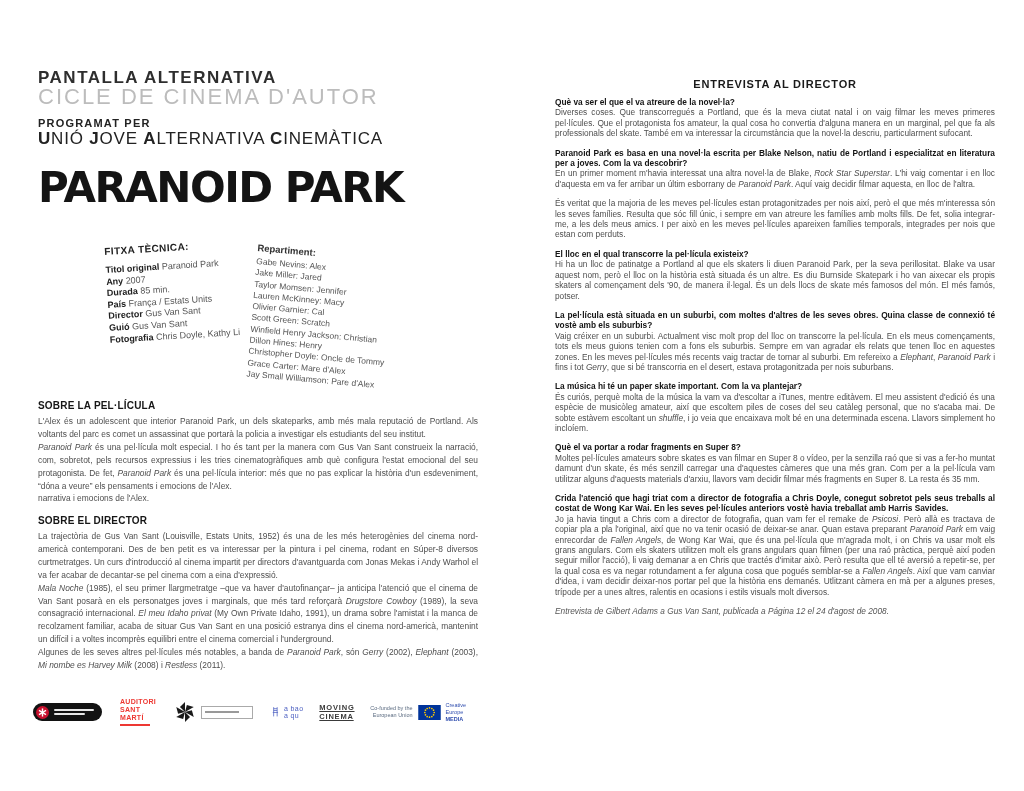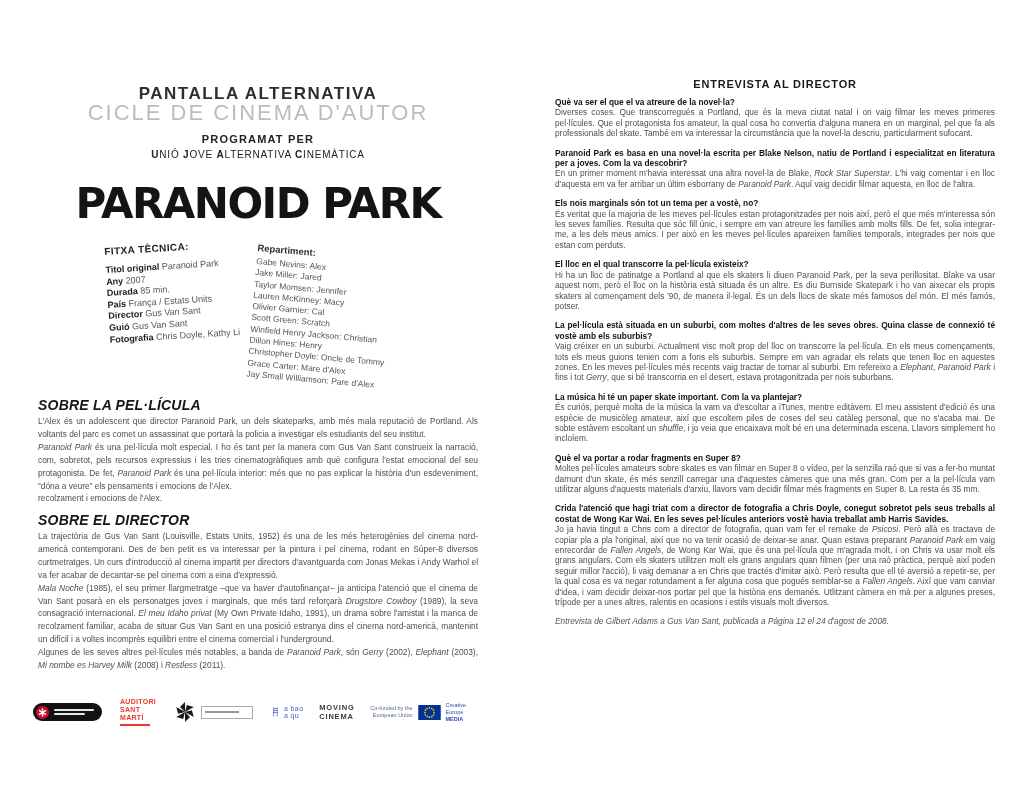--- a/index.html
+++ b/index.html
@@ -1,59 +1,59 @@
 <!DOCTYPE html>
 <html><head>
 <meta charset="utf-8">
 <style>
   html,body{margin:0;padding:0;background:#ffffff;}
   .sheet{position:relative;width:1024px;height:791px;background:#ffffff;overflow:hidden;
          font-family:"Liberation Sans",sans-serif;color:#4e4e4e;}
 
   
-  .lp-header{position:absolute;left:38px;top:84px;width:440px;text-align:center;}
+  .lp-header{position:absolute;left:38px;top:68px;width:440px;}
   .h-line1{font-size:17px;font-weight:bold;letter-spacing:1.5px;color:#2e2e2e;line-height:19px;}
   .h-line2{font-size:22px;font-weight:normal;letter-spacing:2px;color:#bcbcbc;line-height:19px;}
   .h-line3{margin-top:11px;font-size:11px;font-weight:bold;letter-spacing:1.2px;color:#222;line-height:13px;}
-  .h-org{margin-top:2px;font-size:10px;letter-spacing:0.8px;color:#222;line-height:14px;}
+  .h-org{margin-top:2px;font-size:17px;letter-spacing:0.8px;color:#222;line-height:14px;}
   .film-title{margin-top:20px;font-family:"DejaVu Sans",sans-serif;font-size:42px;font-weight:bold;
               letter-spacing:-1.5px;color:#141414;line-height:44px;}
 
   .fitxa{position:absolute;left:104px;top:246px;transform:rotate(-3.5deg);transform-origin:left top;}
   .fitxa-label{font-size:10px;font-weight:bold;color:#222;letter-spacing:.4px;margin-bottom:8px;}
   .frow{font-size:9px;line-height:11.6px;color:#555;white-space:nowrap;}
   .frow b{color:#222;}
 
   .cast{position:absolute;left:258px;top:242px;transform:rotate(5deg);transform-origin:left top;}
   .cast-label{font-size:9.5px;font-weight:bold;color:#333;line-height:12px;margin-bottom:2px;}
   .cast-item{font-size:8.5px;line-height:11.3px;color:#555;white-space:nowrap;}
 
   .sec{position:absolute;left:38px;width:440px;}
   .sec-film{top:399px;}
   .sec-dir{top:514px;}
-  .sec-heading{font-size:14px;font-weight:bold;color:#161616;letter-spacing:.2px;line-height:13px;margin-bottom:3px;font-style:italic;}
+  .sec-heading{font-size:10px;font-weight:bold;color:#161616;letter-spacing:.2px;line-height:13px;margin-bottom:3px;}
   .sec p{margin:0;font-size:8.4px;line-height:12.9px;color:#4e4e4e;text-align:justify;}
 
   
   .logos{position:absolute;left:33px;top:696px;width:445px;height:32px;display:flex;
          align-items:center;justify-content:space-between;}
   .logo-group{display:flex;align-items:center;}
   .lg-a>*{margin-right:18px;}
   .lg-b>*{margin-right:12px;}
   .logo-pill{display:flex;align-items:center;background:#121212;border-radius:9px;height:18px;padding:0 8px 0 3px;}
   .pill-circle{width:13px;height:13px;border-radius:50%;background:#c8102e;display:flex;align-items:center;justify-content:center;margin-right:5px;flex:none;}
   .pill-lines div{background:rgba(255,255,255,.9);height:2.5px;border-radius:1px;margin:1.5px 0;}
   .auditori{font-size:7px;font-weight:bold;color:#ed3832;line-height:8px;letter-spacing:.3px;}
   .auditori .bar{width:30px;height:2px;background:#ed3832;margin-top:1.5px;}
   .pinwheel-group{display:flex;align-items:center;}
   .pin-label{width:44px;height:11px;border:1px solid #aaa;margin-left:5px;display:flex;align-items:center;padding:0 3px;}
   .pin-label div{width:34px;height:2px;background:#999;}
   .abaoaqu{display:flex;align-items:center;color:#4b5fc1;}
   .abaoaqu .txt{font-size:7px;margin-left:4px;letter-spacing:.4px;}
-  .moving{font-size:7.5px;font-weight:bold;color:#3a3a3a;line-height:9px;letter-spacing:.8px;}
+  .moving{font-size:7.5px;font-weight:bold;color:#3a3a3a;line-height:9px;letter-spacing:.8px;text-decoration:underline;}
   .eu{display:flex;align-items:center;}
   .eu .cofund{font-size:5.5px;color:#5b6b80;text-align:right;line-height:7px;margin-right:5px;width:46px;}
   .eu .creative{font-size:5.5px;color:#2f4dae;line-height:7px;margin-left:5px;}
   .eu .creative .media{font-weight:bold;}
 
   
   .rp-heading{position:absolute;left:555px;top:78px;width:440px;text-align:center;
               font-size:11px;font-weight:bold;letter-spacing:.8px;color:#1a1a1a;}
   .qa-col{position:absolute;left:555px;top:97px;width:440px;}
   .qa{margin-bottom:9px;}
@@ -96,23 +96,23 @@
       <div class="cast-item">Scott Green: Scratch</div>
       <div class="cast-item">Winfield Henry Jackson: Christian</div>
       <div class="cast-item">Dillon Hines: Henry</div>
       <div class="cast-item">Christopher Doyle: Oncle de Tommy</div>
       <div class="cast-item">Grace Carter: Mare d'Alex</div>
       <div class="cast-item">Jay Small Williamson: Pare d'Alex</div>
     </div>
 
     <section class="sec sec-film">
       <div class="sec-heading">SOBRE LA PEL·LÍCULA</div>
-      <p><span>L'Alex és un adolescent que director Paranoid Park, un dels skateparks, amb més mala reputació de Portland. Als voltants del parc es comet un assassinat que portarà la policia a investigar els estudiants del seu institut.</span></p>
+      <p><span>L'Alex és un adolescent que interior Paranoid Park, un dels skateparks, amb més mala reputació de Portland. Als voltants del parc es comet un assassinat que portarà la policia a investigar els estudiants del seu institut.</span></p>
       <p><span style="font-style: italic;">Paranoid Park</span><span> és una pel·lícula molt especial. I ho és tant per la manera com Gus Van Sant construeix la narració, com, sobretot, pels recursos expressius i les tries cinematogràfiques amb què configura l'estat emocional del seu protagonista. De fet, </span><span style="font-style: italic;">Paranoid Park</span><span> és una pel·lícula interior: més que no pas explicar la història d'un esdeveniment, “dóna a veure” els pensaments i emocions de l'Alex.</span></p>
-      <p><span>recolzament i emocions de l'Alex.</span></p>
+      <p><span>narrativa i emocions de l'Alex.</span></p>
     </section>
 
     <section class="sec sec-dir">
       <div class="sec-heading">SOBRE EL DIRECTOR</div>
       <p><span>La trajectòria de Gus Van Sant (Louisville, Estats Units, 1952) és una de les més heterogènies del cinema nord-americà contemporani. Des de ben petit es va interessar per la pintura i pel cinema, rodant en Súper-8 diversos curtmetratges. Un curs d'introducció al cinema impartit per directors d'avantguarda com Jonas Mekas i Andy Warhol el va fer acabar de decantar-se pel cinema com a eina d'expressió.</span></p>
       <p><span style="font-style: italic;">Mala Noche</span><span> (1985), el seu primer llargmetratge –que va haver d'autofinançar– ja anticipa l'atenció que el cinema de Van Sant posarà en els personatges joves i marginals, que més tard reforçarà </span><span style="font-style: italic;">Drugstore Cowboy</span><span> (1989), la seva consagració internacional. </span><span style="font-style: italic;">El meu Idaho privat</span><span> (My Own Private Idaho, 1991), un drama sobre l'amistat i la manca de recolzament familiar, acaba de situar Gus Van Sant en una posició estranya dins el cinema nord-americà, mantenint un difícil i a voltes incomprès equilibri entre el cinema comercial i l'underground.</span></p>
       <p><span>Algunes de les seves altres pel·lícules més notables, a banda de </span><span style="font-style: italic;">Paranoid Park</span><span>, són </span><span style="font-style: italic;">Gerry</span><span> (2002), </span><span style="font-style: italic;">Elephant</span><span> (2003), </span><span style="font-style: italic;">Mi nombe es Harvey Milk</span><span> (2008) i </span><span style="font-style: italic;">Restless</span><span> (2011).</span></p>
     </section>
 
     <div class="logos">
@@ -203,21 +203,20 @@
     <div class="qa-col">
       <div class="qa">
         <div class="q">Què va ser el que el va atreure de la novel·la?</div>
         <div class="a"><span>Diverses coses. Que transcorregués a Portland, que és la meva ciutat natal i on vaig filmar les meves primeres pel·lícules. Que el protagonista fos amateur, la qual cosa ho convertia d'alguna manera en un marginal, pel que fa als professionals del skate. També em va interessar la circumstància que la novel·la descriu, particularment sufocant.</span></div>
       </div>
       <div class="qa">
         <div class="q">Paranoid Park es basa en una novel·la escrita per Blake Nelson, natiu de Portland i especialitzat en literatura per a joves. Com la va descobrir?</div>
         <div class="a"><span>En un primer moment m'havia interessat una altra novel·la de Blake, </span><span style="font-style: italic;">Rock Star Superstar</span><span>. L'hi vaig comentar i en lloc d'aquesta em va fer arribar un últim esborrany de </span><span style="font-style: italic;">Paranoid Park</span><span>. Aquí vaig decidir filmar aquesta, en lloc de l'altra.</span></div>
       </div>
       <div class="qa">
-        <div class="q">Els nois marginals són tot un tema per a vostè, no?</div>
         <div class="a"><span>És veritat que la majoria de les meves pel·lícules estan protagonitzades per nois així, però el que més m'interessa són les seves famílies. Resulta que sóc fill únic, i sempre em van atreure les famílies amb molts fills. De fet, solia integrar-me, a les dels meus amics. I per això en les meves pel·lícules apareixen famílies temporals, integrades per nois que estan com perduts.</span></div>
       </div>
       <div class="qa">
         <div class="q">El lloc en el qual transcorre la pel·lícula existeix?</div>
         <div class="a"><span>Hi ha un lloc de patinatge a Portland al que els skaters li diuen Paranoid Park, per la seva perillositat. Blake va usar aquest nom, però el lloc on la història està situada és un altre. Es diu Burnside Skatepark i ho van aixecar els propis skaters al començament dels '90, de manera il·legal. És un dels llocs de skate més famosos del món. El més famós, potser.</span></div>
       </div>
       <div class="qa">
         <div class="q">La pel·lícula està situada en un suburbi, com moltes d'altres de les seves obres. Quina classe de connexió té vostè amb els suburbis?</div>
         <div class="a"><span>Vaig créixer en un suburbi. Actualment visc molt prop del lloc on transcorre la pel·lícula. En els meus començaments, tots els meus guions tenien com a fons els suburbis. Sempre em van agradar els relats que tenen lloc en aquestes zones. En les meves pel·lícules més recents vaig tractar de tornar al suburbi. Em refereixo a </span><span style="font-style: italic;">Elephant</span><span>, </span><span style="font-style: italic;">Paranoid Park</span><span> i fins i tot </span><span style="font-style: italic;">Gerry</span><span>, que si bé transcorria en el desert, estava protagonitzada per nois suburbans.</span></div>
       </div>

